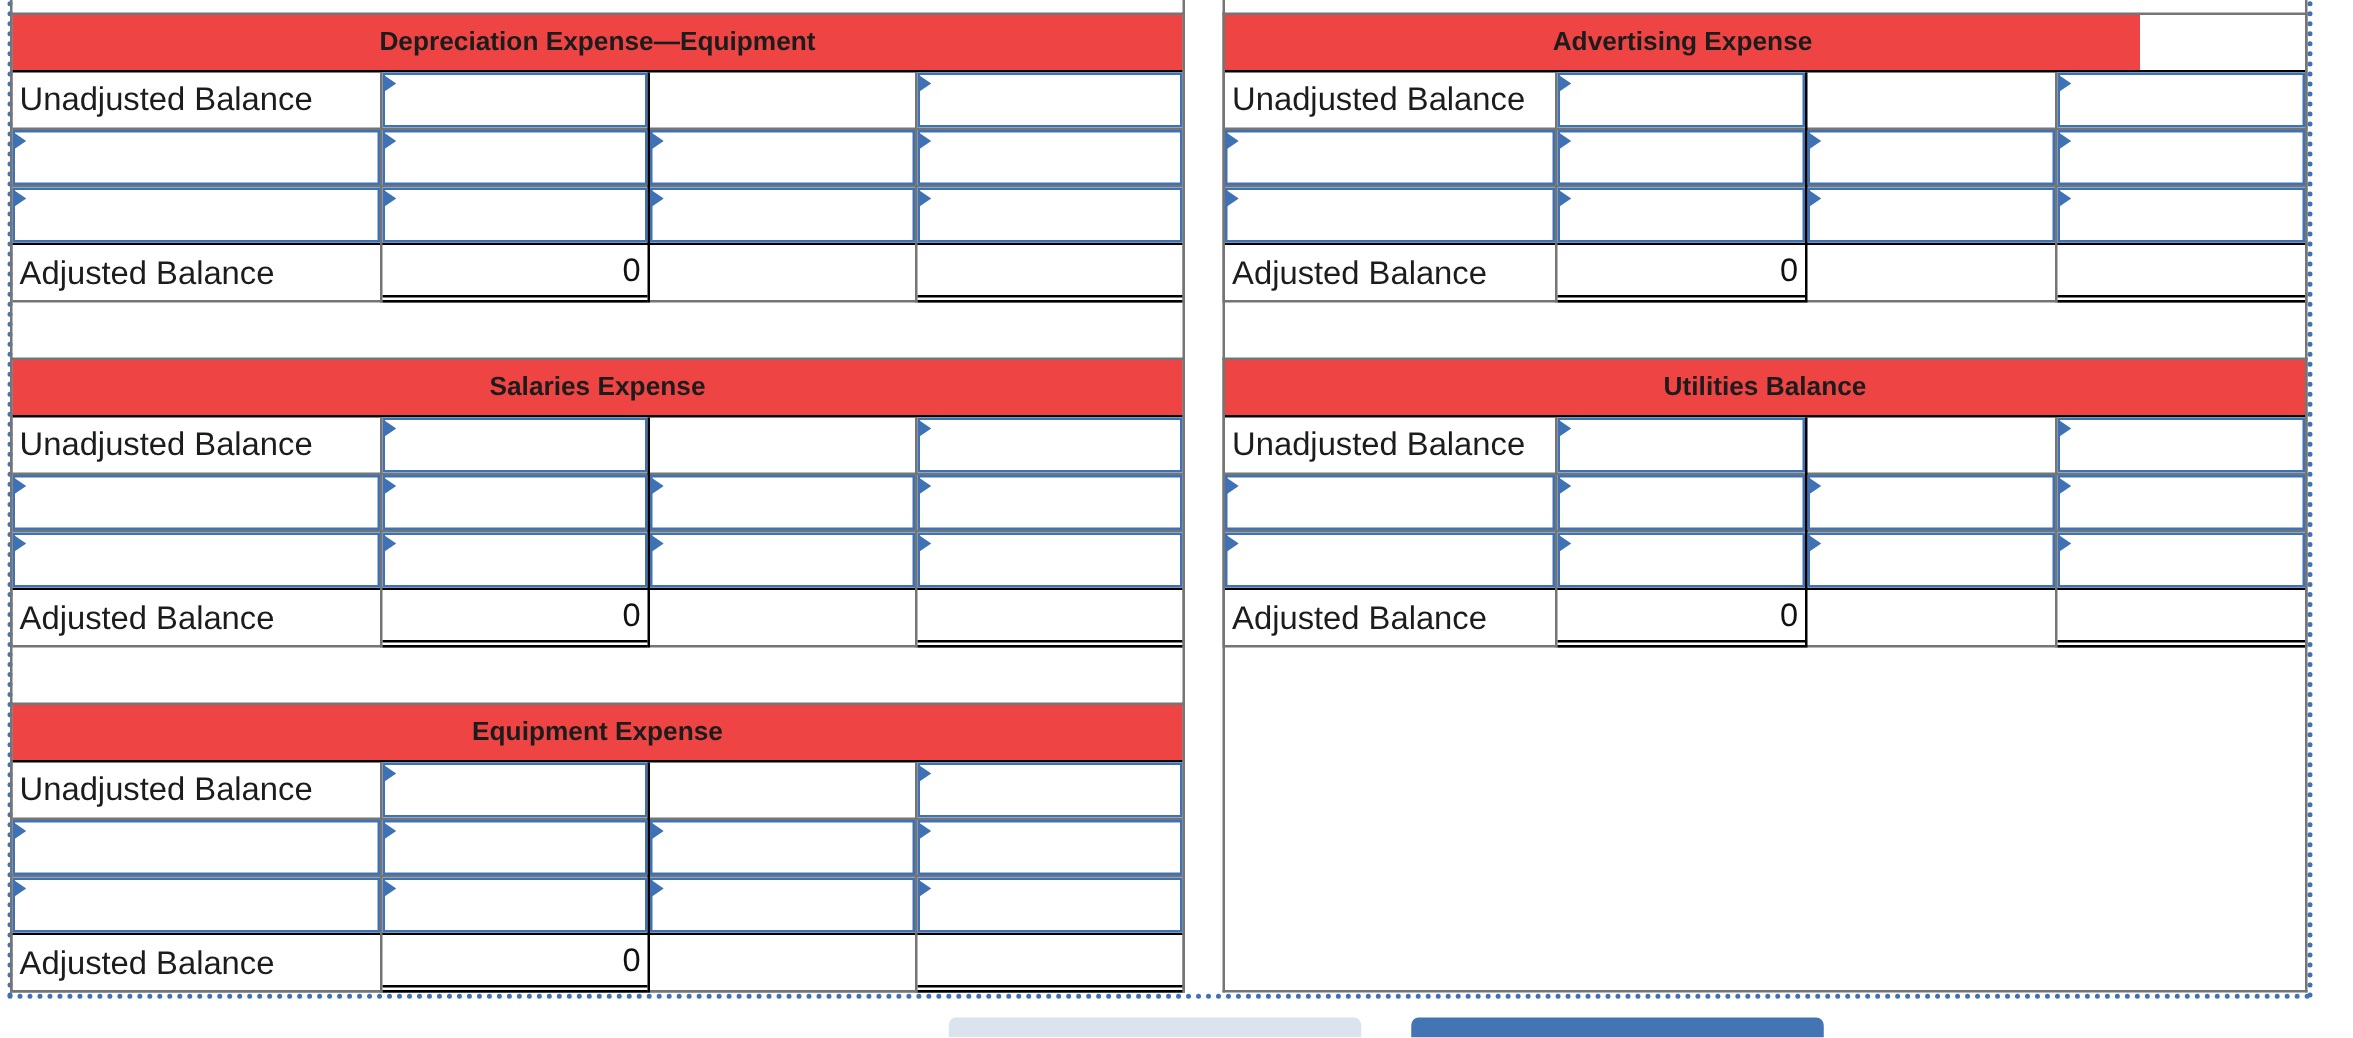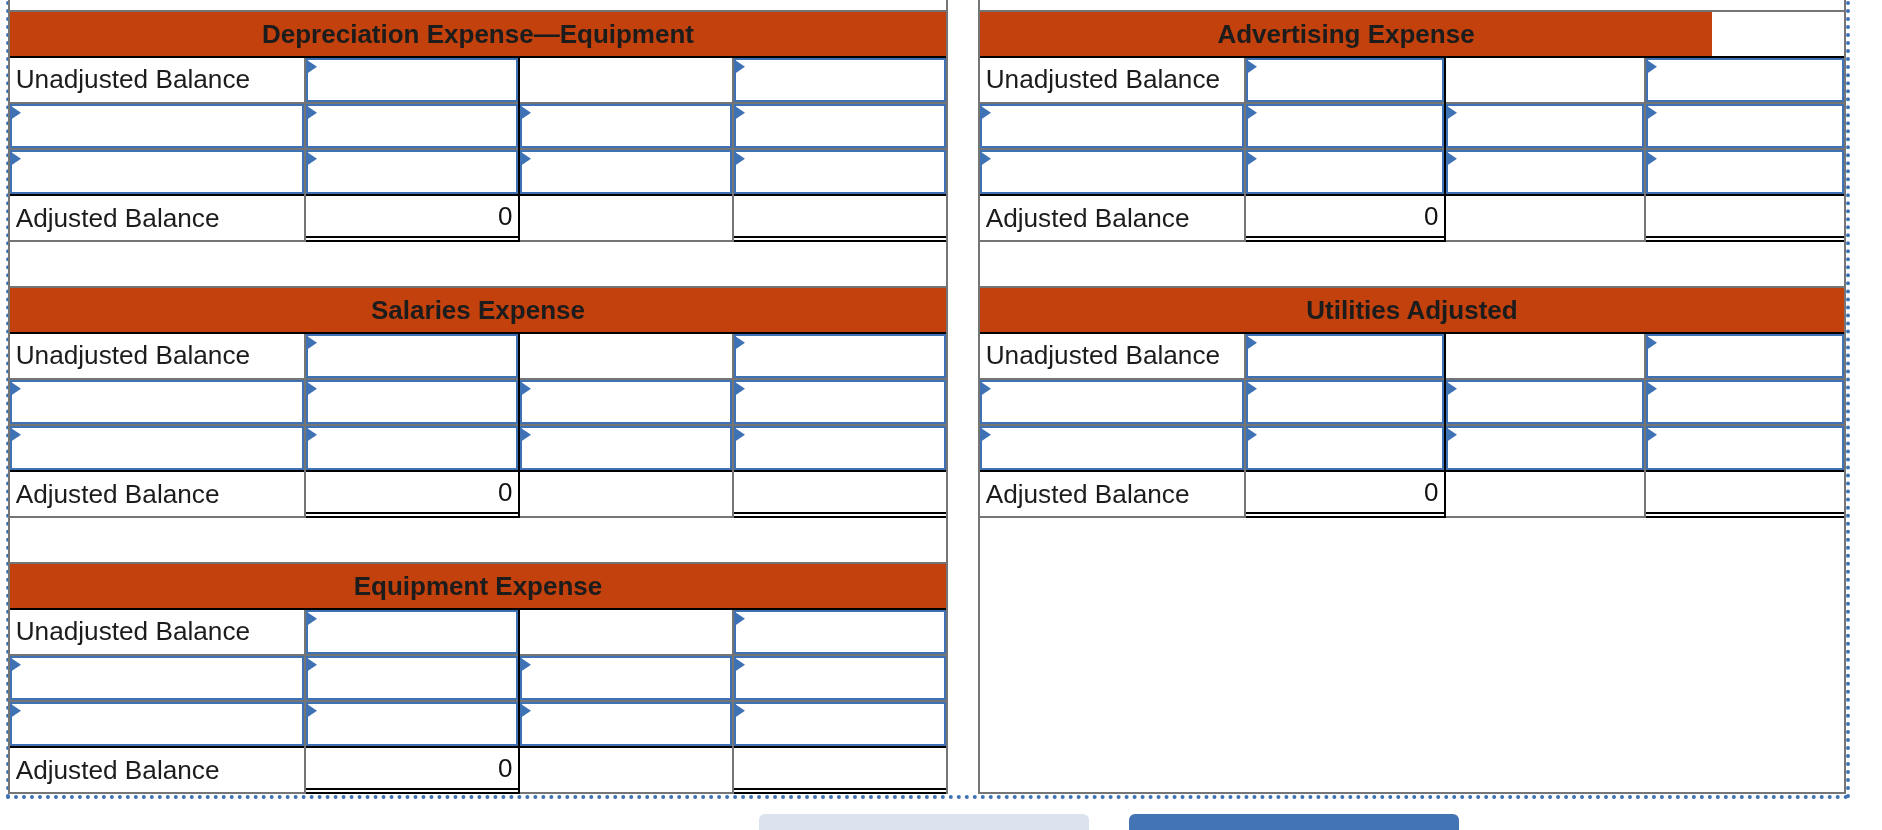--- a/index.html
+++ b/index.html
@@ -6,22 +6,22 @@
   html,body{margin:0;padding:0;background:#ffffff;}
   body{width:1882px;height:830px;overflow:hidden;
        font-family:"Liberation Sans",sans-serif;}
   .page{position:relative;width:1882px;height:830px;overflow:hidden;opacity:0.999;}
 
   .dotframe{position:absolute;box-sizing:border-box;border:4px dotted #3E72B5;}
 
   .gline{position:absolute;background:#757575;}
   .bline{position:absolute;background:#000000;}
 
-  .title{position:absolute;background:#c2410c;color:#1C1C1C;
-         font-weight:bold;font-size:26px;
+  .title{position:absolute;background:#ef4444;color:#1C1C1C;
+         font-weight:bold;font-size:21px;
          display:flex;align-items:center;justify-content:center;padding-top:1px;box-sizing:border-box;}
 
   .lbl{position:absolute;font-size:26.2px;color:#1C1C1C;white-space:nowrap;
        display:flex;align-items:center;}
   .num{position:absolute;font-size:26px;color:#111111;white-space:nowrap;
        display:flex;align-items:center;justify-content:flex-end;}
 
   .inp{position:absolute;border:2px solid #3E72B5;background:#ffffff;box-sizing:border-box;}
   .tri{position:absolute;left:-1px;top:0px;display:block;height:13.6px;width:10px;}
 
@@ -314,21 +314,21 @@
       <div class="bline" style="left: 1246px; top: 240px; width: 198px; height: 2px; background: rgb(0, 0, 0);"></div>
       <div class="num" style="left: 1646px; top: 194.25px; width: 192.5px; height: 44px;"></div>
       <div class="bline" style="left: 1646px; top: 236px; width: 198px; height: 2px; background: rgb(0, 0, 0);"></div>
       <div class="bline" style="left: 1646px; top: 240px; width: 198px; height: 2px; background: rgb(0, 0, 0);"></div>
       <div class="gline" style="left: 978px; top: 10px; width: 2px; height: 232px; background: rgb(117, 117, 117);"></div>
       <div class="gline" style="left: 1244px; top: 57.5px; width: 2px; height: 184.5px; background: rgb(117, 117, 117);"></div>
       <div class="bline" style="left: 1444px; top: 57.5px; width: 2px; height: 184.5px; background: rgb(0, 0, 0);"></div>
       <div class="gline" style="left: 1644px; top: 57.5px; width: 2px; height: 184.5px; background: rgb(117, 117, 117);"></div>
       <div class="gline" style="left: 1844px; top: 10px; width: 2px; height: 232px; background: rgb(117, 117, 117);"></div>
       <div class="gline" style="left: 978px; top: 286px; width: 868px; height: 2px; background: rgb(117, 117, 117);"></div>
-      <div class="title" style="left: 980px; top: 288px; width: 864px; height: 43.5px;">Utilities Adjusted</div>
+      <div class="title" style="left: 980px; top: 288px; width: 864px; height: 43.5px;">Utilities Balance</div>
       <div class="bline" style="left: 980px; top: 331.5px; width: 864px; height: 2px; background: rgb(0, 0, 0);"></div>
       <div class="gline" style="left: 980px; top: 378px; width: 864px; height: 2px; background: rgb(117, 117, 117);"></div>
       <div class="lbl" style="left: 985.7px; top: 333.5px; height: 44.5px;">Unadjusted Balance</div>
       <div class="inp" style="left: 1246px; top: 333.5px; width: 198px; height: 44.5px;">
         <svg class="tri" viewBox="0 0 10 13.6" width="10" height="13.6" preserveAspectRatio="none">
           <path d="M0 0 L10 6.8 L0 13.6 Z" fill="#3E72B5"></path>
         </svg>
       </div>
       <div class="inp" style="left: 1646px; top: 333.5px; width: 198px; height: 44.5px;">
         <svg class="tri" viewBox="0 0 10 13.6" width="10" height="13.6" preserveAspectRatio="none">

